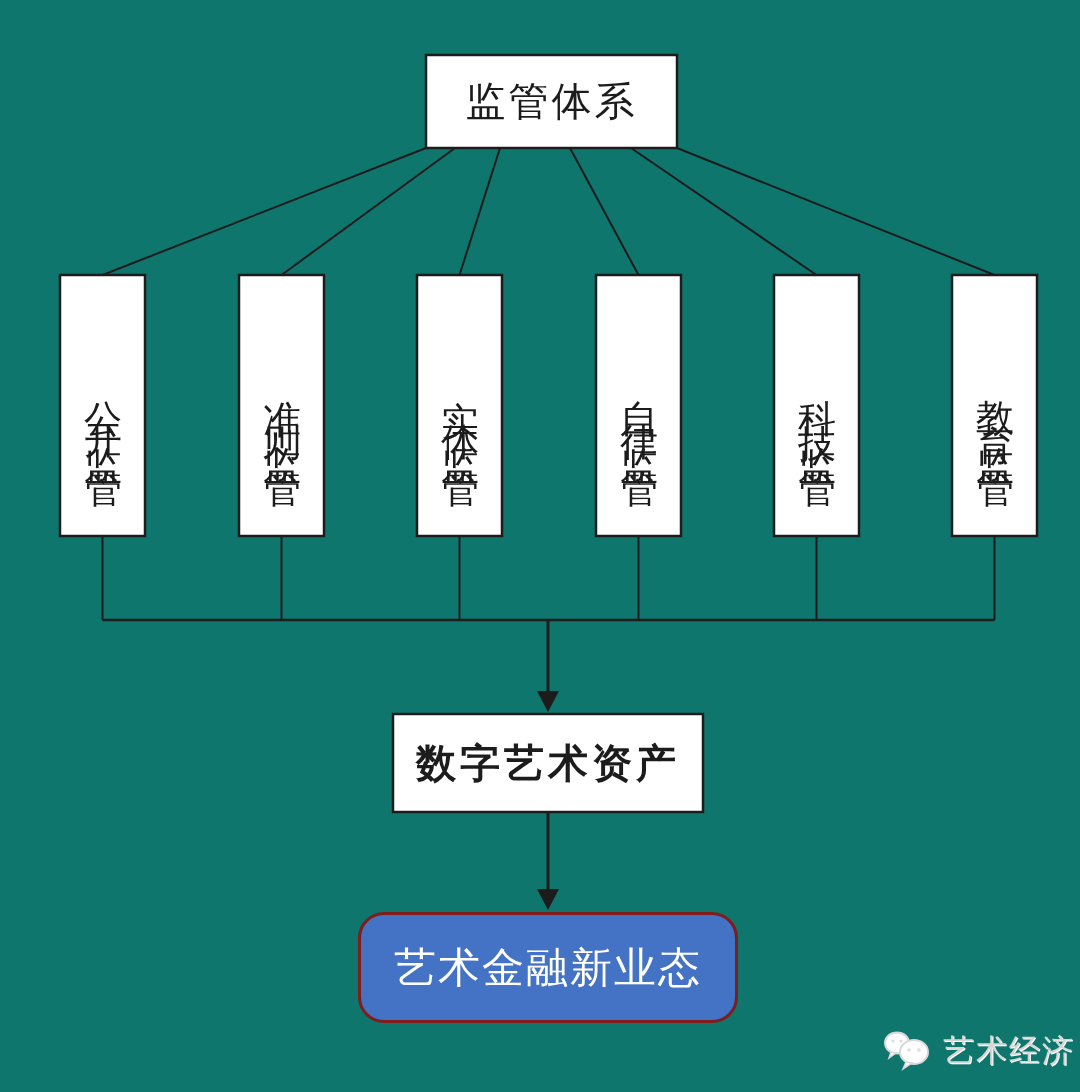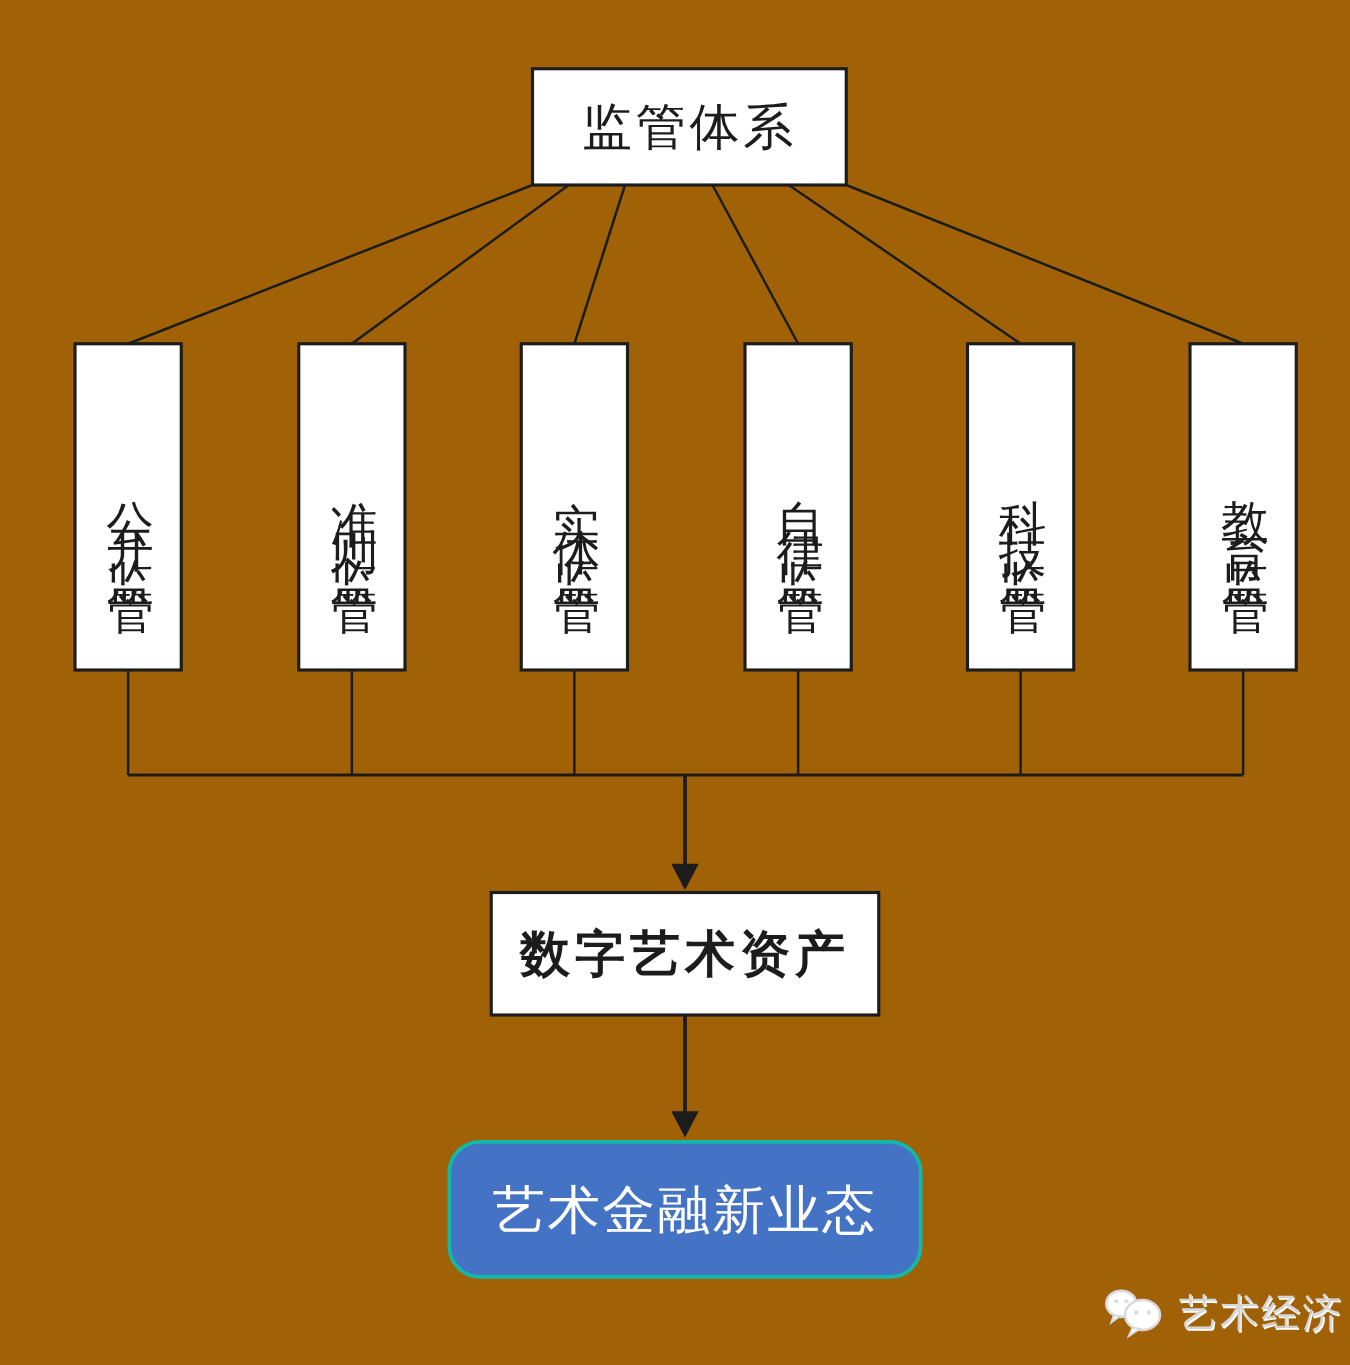--- a/index.html
+++ b/index.html
@@ -1,19 +1,19 @@
 <!DOCTYPE html>
 <html><head>
 <meta charset="utf-8">
 <style>
   html,body{margin:0;padding:0;background:#ffffff;}
   #stage{
     position:relative;
     width:1080px;height:1092px;
-    background:#a16207;
+    background:#0f766e;
     font-family:"Liberation Serif","DejaVu Serif",serif;
     color:#1c1c1c;
     overflow:hidden;
   }
   #wires{position:absolute;left:0;top:0;width:1080px;height:1092px;}
   .label{
     position:absolute;display:flex;align-items:center;justify-content:center;
     color:#1c1c1c;text-align:center;
   }
   .root-label{left:426px;top:55px;width:251px;height:93px;font-size:40px;letter-spacing:3px;}
@@ -22,21 +22,21 @@
     font-size:38px;
     writing-mode:vertical-lr;text-orientation:upright;
     letter-spacing:0.62em;
   }
   .vlabel span{margin-inline-end:-0.62em;}
   .v1{left:60px}.v2{left:239px}.v3{left:417px}.v4{left:596px}.v5{left:774px}.v6{left:952px}
   .mid-label{left:393px;top:714px;width:310px;height:98px;font-size:40px;letter-spacing:4px;font-weight:bold;}
   .result-box{
     position:absolute;left:358px;top:912px;width:380px;height:111px;
     box-sizing:border-box;
-    background:#4472C4;border:3px solid #14b8a6;border-radius:26px;
+    background:#4472C4;border:3px solid #7f1d1d;border-radius:26px;
     display:flex;align-items:center;justify-content:center;
     color:#ffffff;font-size:42px;letter-spacing:2px;
   }
   .watermark{
     position:absolute;left:882px;top:1028px;height:46px;
     display:flex;align-items:center;gap:9px;
     color:#d6d6d6;font-size:31px;letter-spacing:2px;
     font-family:"Liberation Sans","DejaVu Sans",sans-serif;
     text-shadow:1px 1px 0 #ffffff;
     user-select:none;

